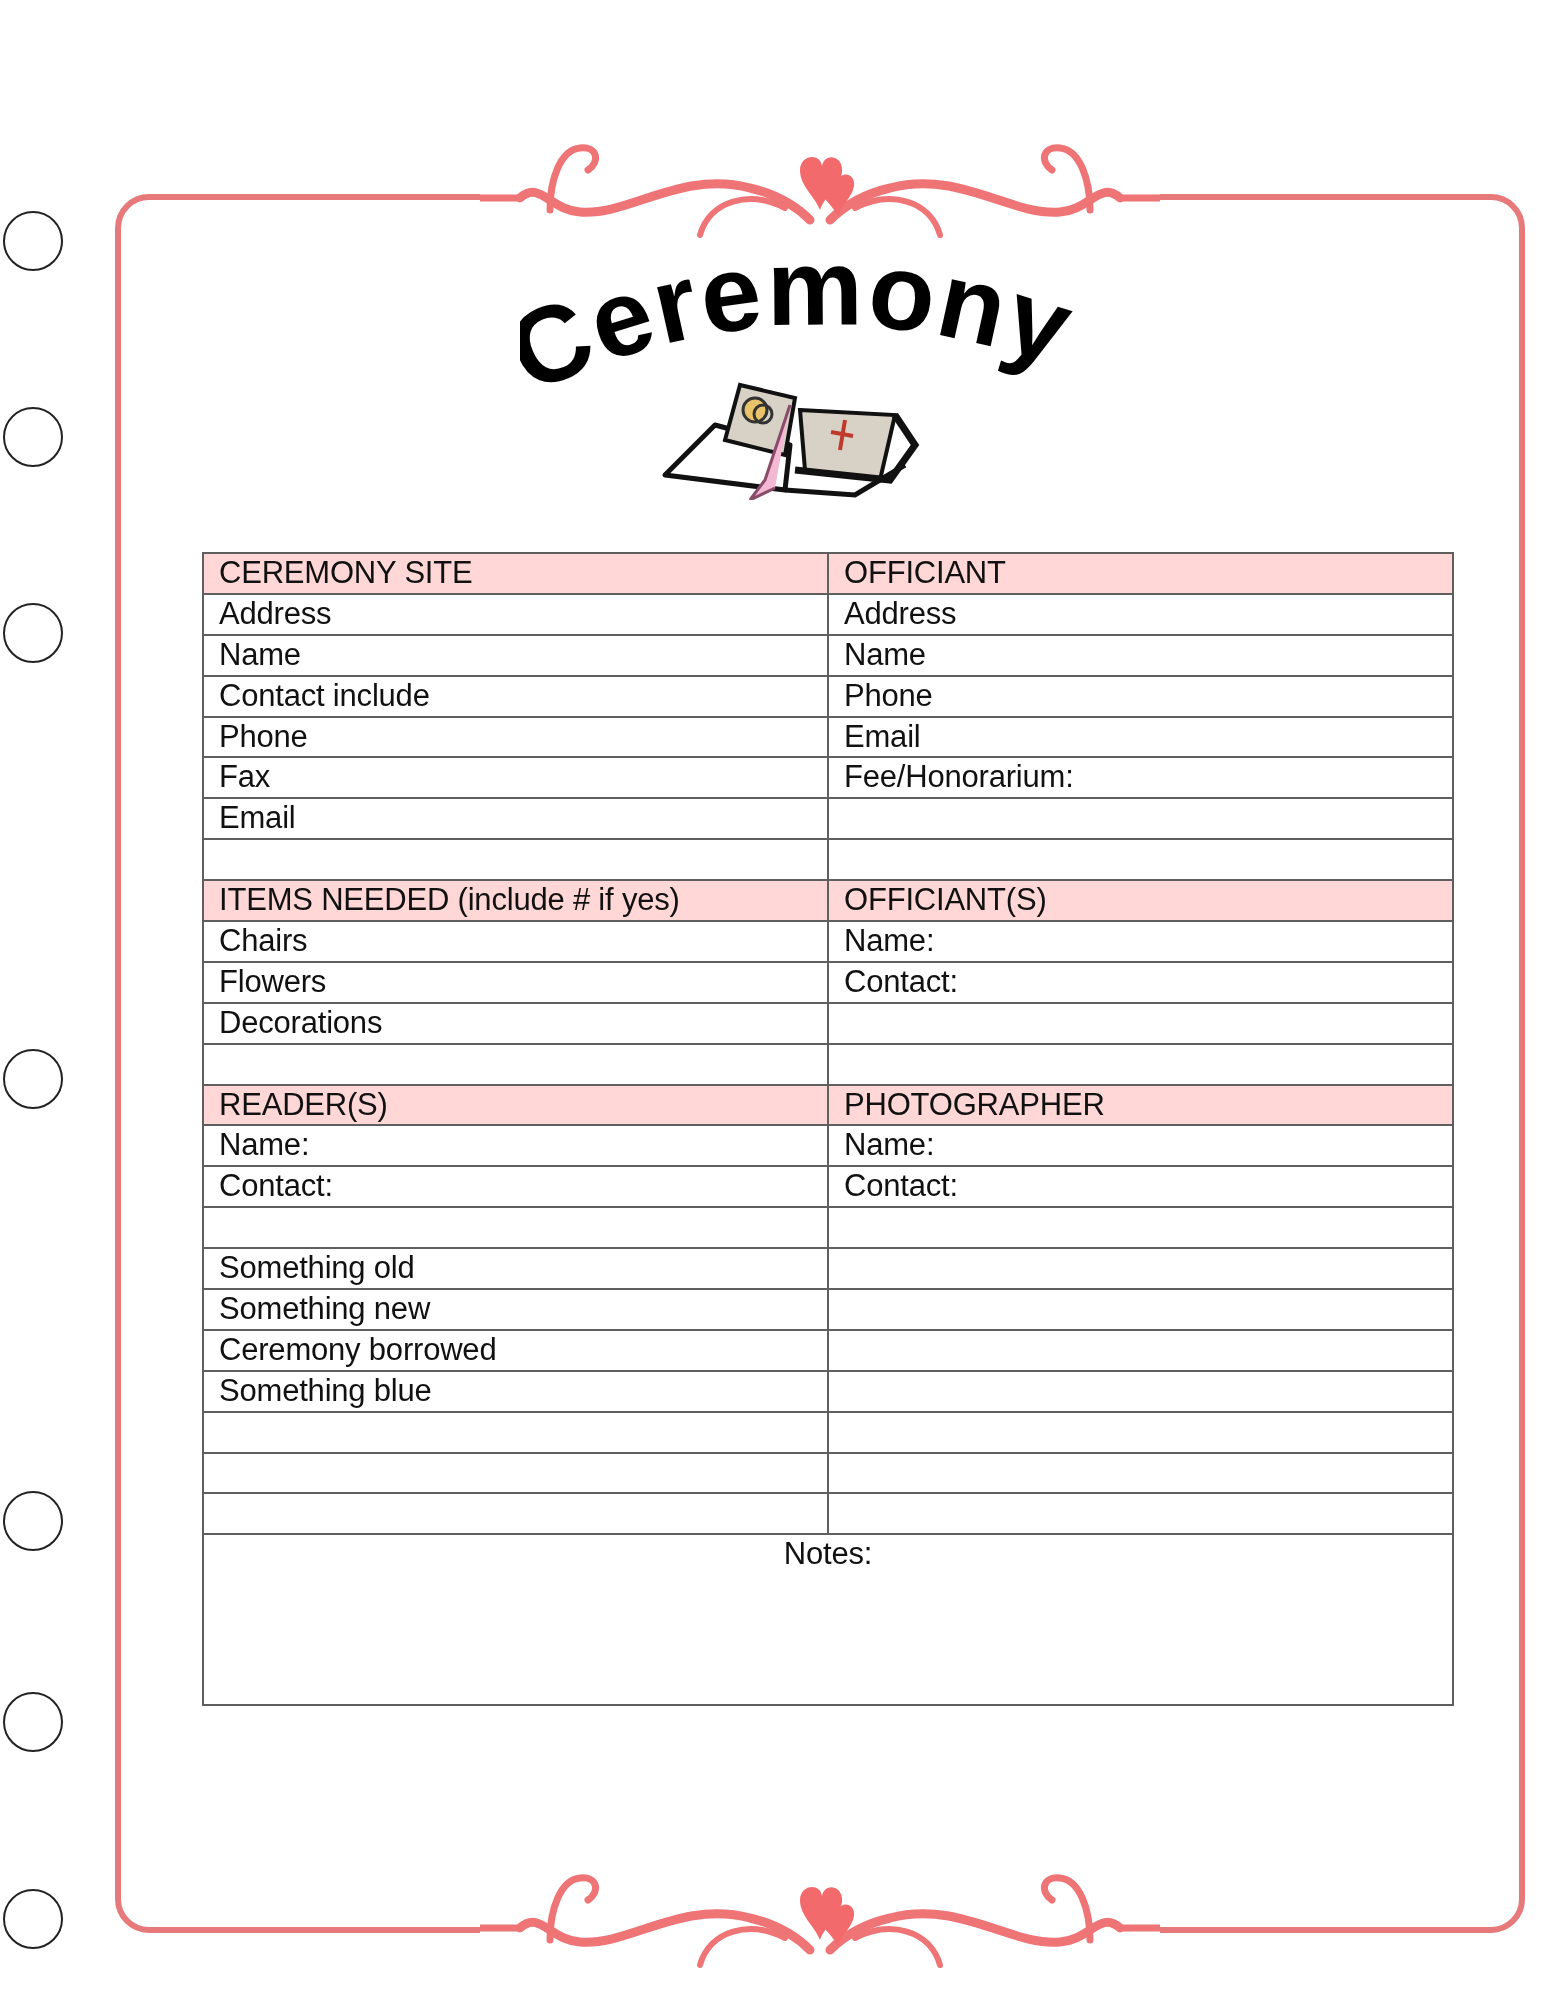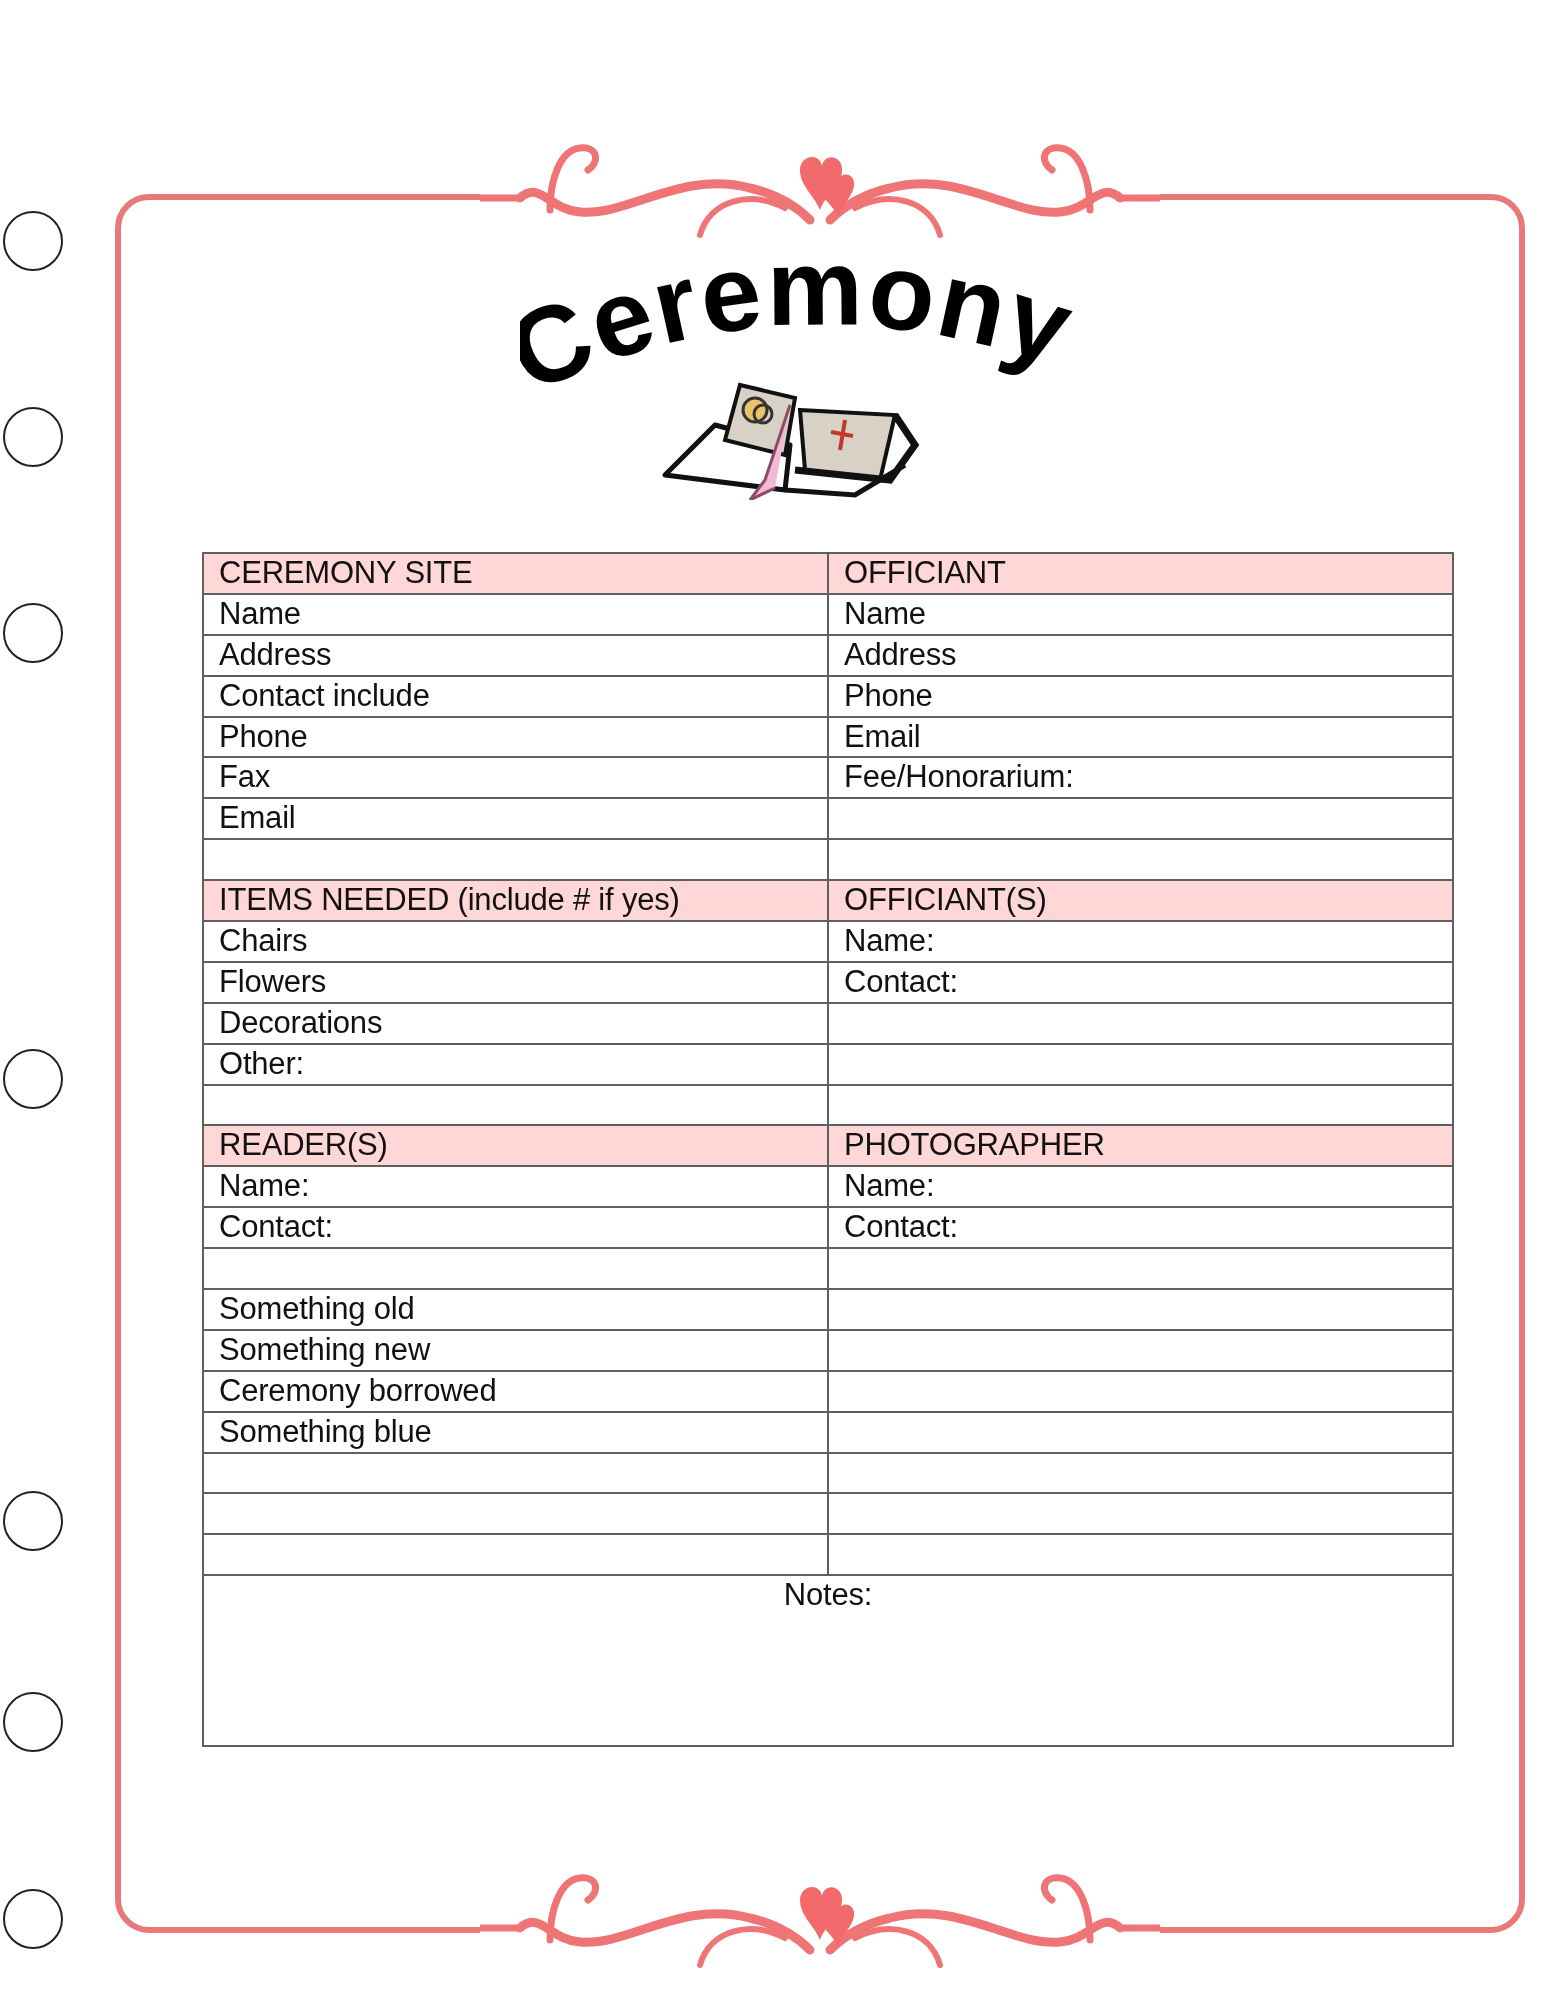--- a/index.html
+++ b/index.html
@@ -84,28 +84,28 @@
   <colgroup>
       <col style="width:625px">
       <col style="width:625px">
     </colgroup>
   <tbody>
     <tr>
       <td class="hdr">CEREMONY SITE</td>
       <td class="hdr">OFFICIANT</td>
     </tr>
     <tr>
+      <td>Address</td>
+      <td>Address</td>
+    </tr>
+    <tr>
       <td>Name</td>
       <td>Name</td>
     </tr>
     <tr>
-      <td>Address</td>
-      <td>Address</td>
-    </tr>
-    <tr>
       <td>Contact include</td>
       <td>Phone</td>
     </tr>
     <tr>
       <td>Phone</td>
       <td>Email</td>
     </tr>
     <tr>
       <td>Fax</td>
       <td>Fee/Honorarium:</td>
@@ -126,24 +126,20 @@
     <tr>
       <td>Chairs</td>
       <td>Name:</td>
     </tr>
     <tr>
       <td>Flowers</td>
       <td>Contact:</td>
     </tr>
     <tr>
       <td>Decorations</td>
-      <td></td>
-    </tr>
-    <tr>
-      <td>Other:</td>
       <td></td>
     </tr>
     <tr>
       <td></td>
       <td></td>
     </tr>
 
     <tr>
       <td class="hdr">READER(S)</td>
       <td class="hdr">PHOTOGRAPHER</td>

